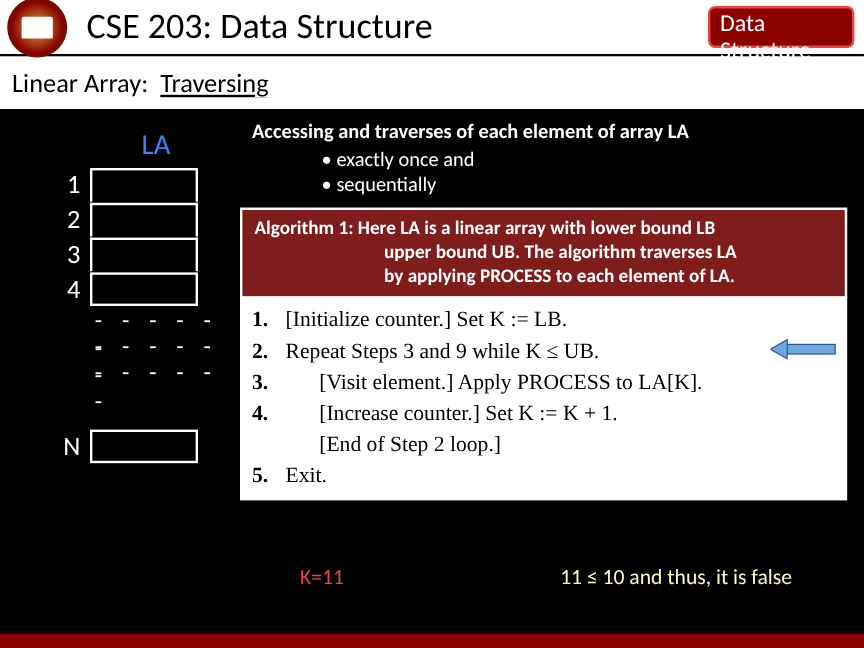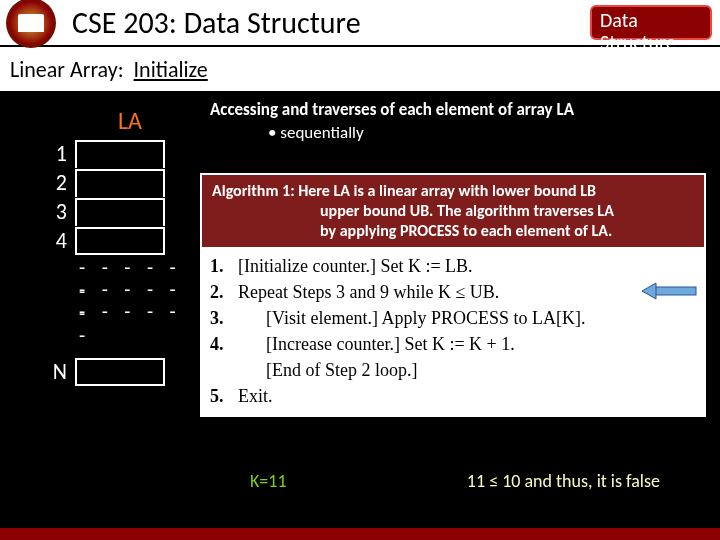--- a/index.html
+++ b/index.html
@@ -85,21 +85,21 @@
     bottom: 12px;
     background: #000;
   }
   .array-col {
     position: absolute;
     left: 35px;
     top: 15px;
     width: 150px;
   }
   .la-label {
-    color: #f97316;
+    color: #3b82f6;
     font-size: 24px;
     text-align: center;
     width: 80px;
     margin-left: 55px;
     margin-bottom: 4px;
   }
   .row {
     display: flex;
     align-items: center;
     height: 29px;
@@ -171,21 +171,21 @@
     right: 8px;
     top: 34px;
     width: 56px;
     height: 18px;
   }
   .arrow svg { width: 56px; height: 18px; }
   .kline {
     position: absolute;
     left: 250px;
     bottom: 36px;
-    color: #84cc16;
+    color: #ef4444;
     font-size: 18px;
   }
   .kcond {
     position: absolute;
     right: 60px;
     bottom: 36px;
     color: #fef9c3;
     font-size: 18px;
   }
   .footer {
@@ -206,21 +206,21 @@
   </div>
   <div class="title">CSE 203: Data Structure</div>
   <div class="badge">
     <div>Data</div>
     <div>Structure</div>
   </div>
 </div>
 
 <div class="subhead">
   <span class="lbl">Linear Array:</span>
-  <span class="val">Initialize</span>
+  <span class="val">Traversing</span>
 </div>
 
 <div class="content">
 
   <div class="array-col">
     <div class="la-label">LA</div>
     <div class="row">
       <div class="idx">1</div>
       <div class="cell"></div>
     </div>
@@ -242,20 +242,21 @@
     <div class="gap"></div>
     <div class="row">
       <div class="idx">N</div>
       <div class="cell last" style="border-top:2px solid #fff"></div>
     </div>
   </div>
 
   <div class="def">
     <div class="b1">Accessing and traverses of each element of array LA</div>
     <ul>
+      <li>exactly once and</li>
       <li>sequentially</li>
     </ul>
   </div>
 
   <div class="algo-head">
     <div>Algorithm 1: Here LA is a linear array with lower bound LB</div>
     <div style="padding-left:108px">upper bound UB. The algorithm traverses LA</div>
     <div style="padding-left:108px">by applying PROCESS to each element of LA.</div>
   </div>
 

